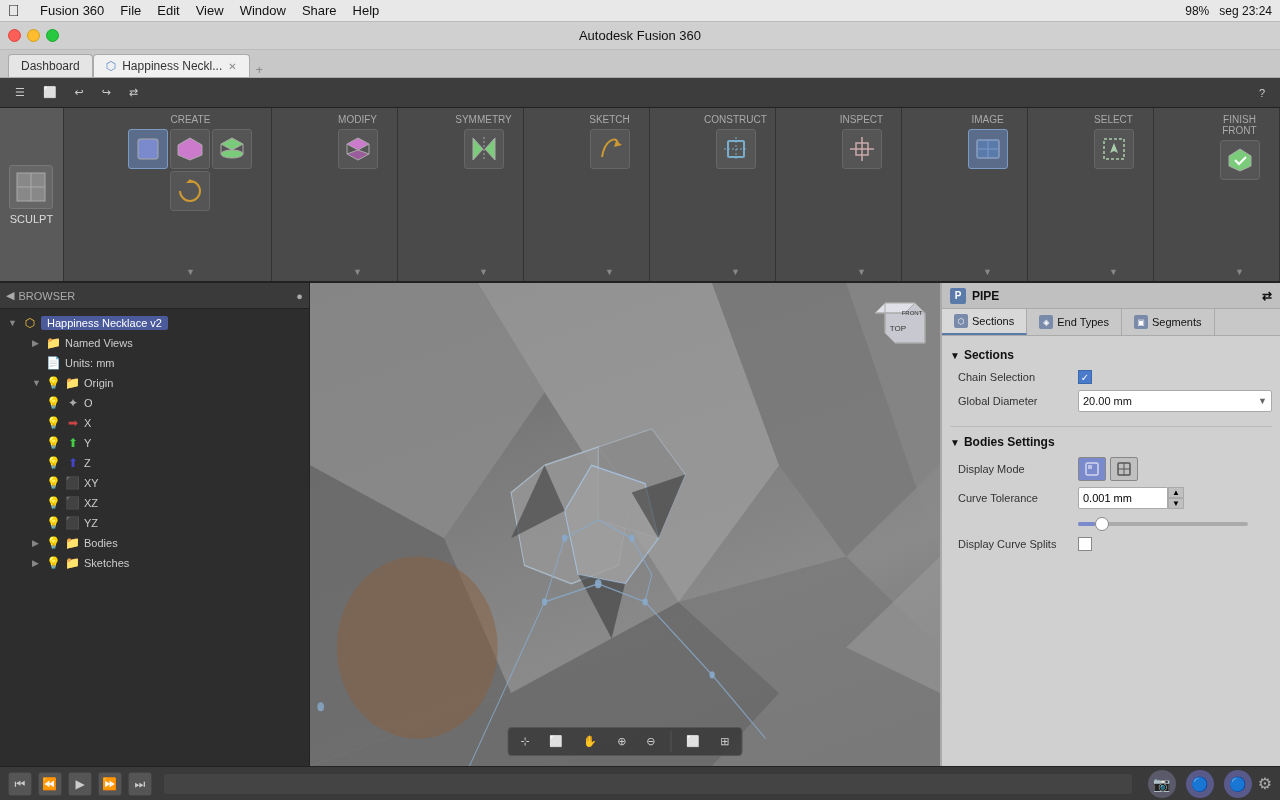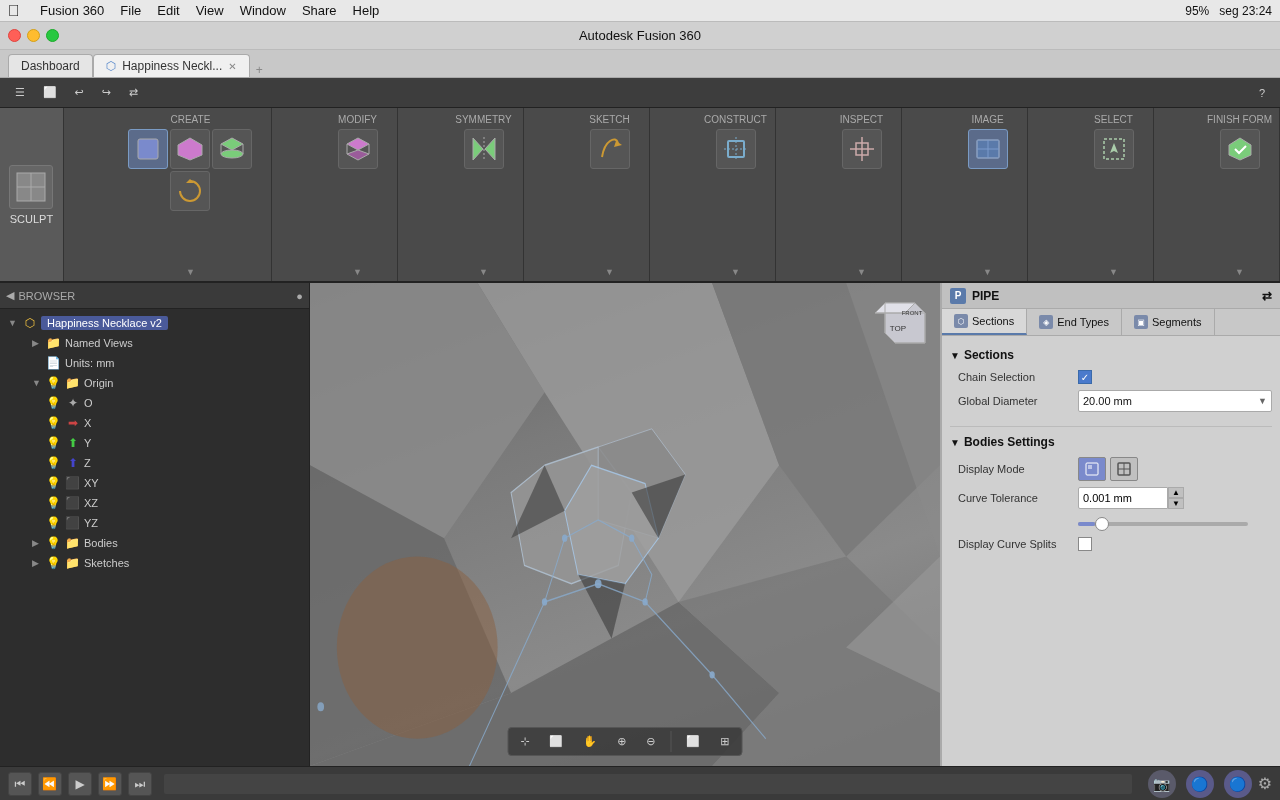--- a/index.html
+++ b/index.html
@@ -112,21 +112,21 @@
 <div id="menubar">
   <span class="apple"></span>
   <span>Fusion 360</span>
   <span>File</span>
   <span>Edit</span>
   <span>View</span>
   <span>Window</span>
   <span>Share</span>
   <span>Help</span>
   <div class="right">
-    <span>95%</span>
+    <span>98%</span>
     <span>seg 23:24</span>
   </div>
 </div>
 
 <div id="titlebar">
   <div class="winctrls">
     <span class="btn-close"></span>
     <span class="btn-min"></span>
     <span class="btn-max"></span>
   </div>
@@ -291,21 +291,21 @@
         <svg width="28" height="28" viewBox="0 0 28 28">
             <rect x="4" y="4" width="20" height="20" fill="none" stroke="#aaccaa" stroke-width="1.5" stroke-dasharray="3,2"></rect>
             <polygon points="14,8 10,18 14,16 18,18" fill="#aaccaa"></polygon>
           </svg>
       </div>
     </div>
     <div class="tool-group-arrow">▼</div>
   </div>
 
   <div class="tool-group">
-    <div class="tool-group-label">FINISH FORM</div>
+    <div class="tool-group-label">FINISH FRONT</div>
     <div class="tool-group-items">
       <div class="tool-item">
         <svg width="28" height="28" viewBox="0 0 28 28">
             <polygon points="14,3 25,10 25,20 14,25 3,20 3,10" fill="#7acc7a" stroke="#aaa" stroke-width="1"></polygon>
             <polyline points="9,14 13,18 20,11" fill="none" stroke="white" stroke-width="2"></polyline>
           </svg>
       </div>
     </div>
     <div class="tool-group-arrow">▼</div>
   </div>

